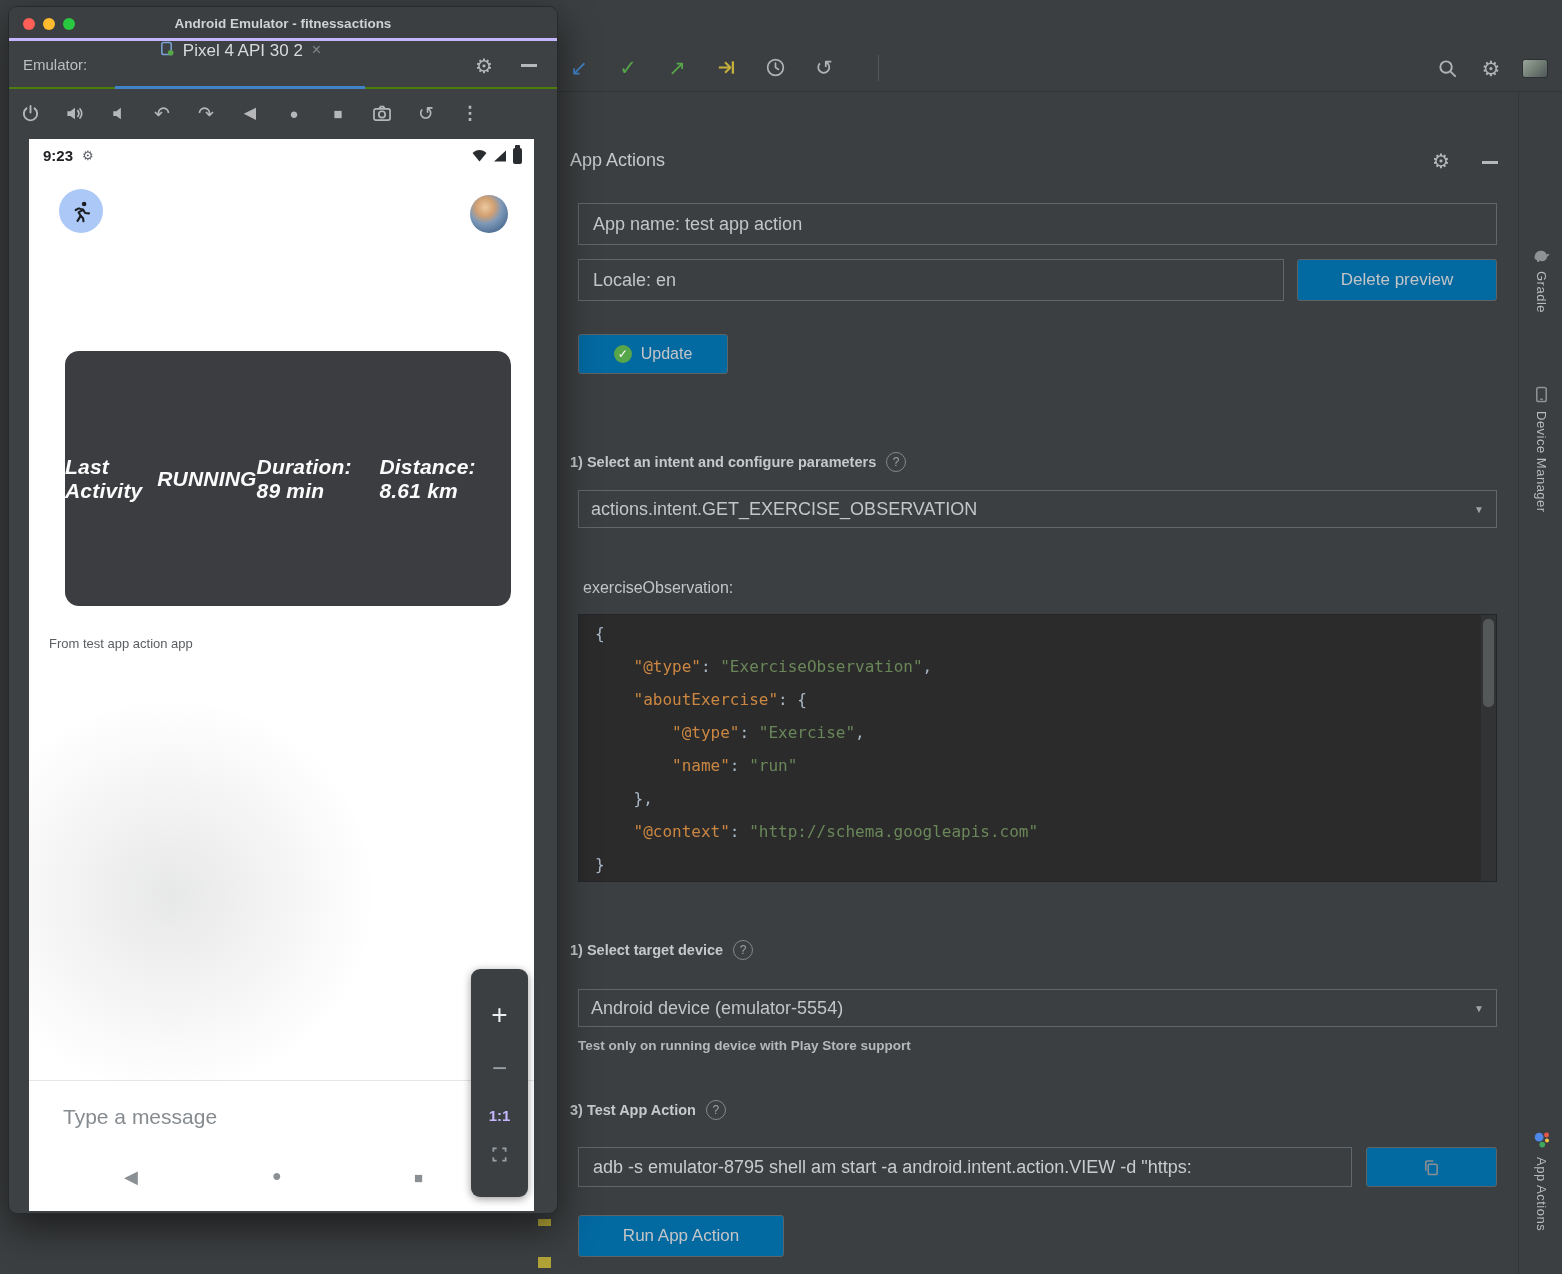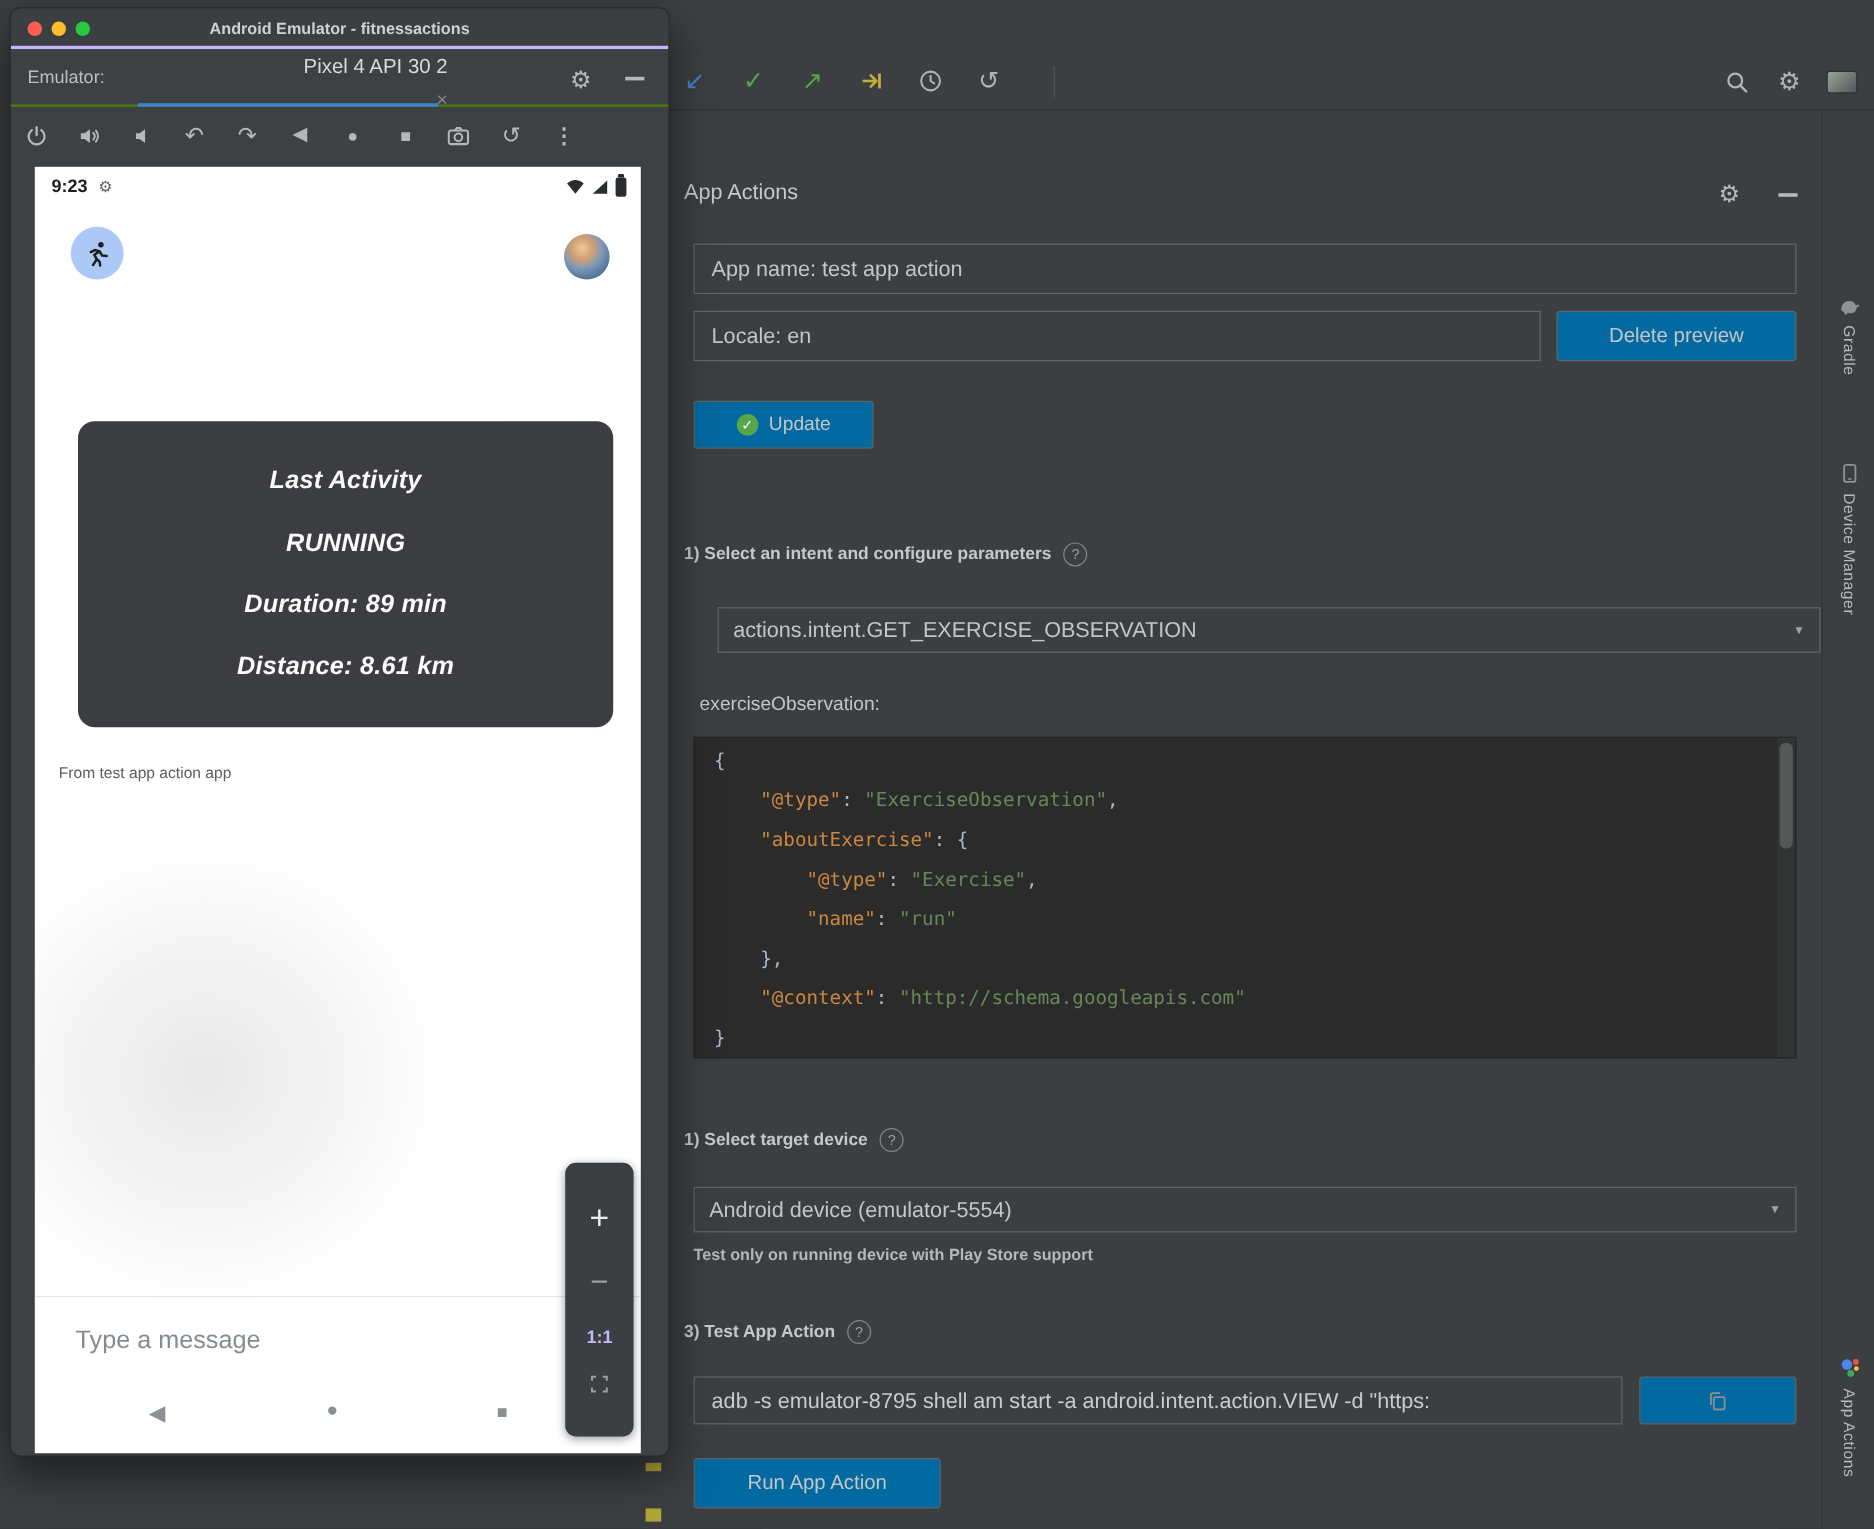--- a/index.html
+++ b/index.html
@@ -39,21 +39,21 @@
   .b-delete  { left:1297px; top:259px; width:200px; height:42px; font-size:17px; }
   .b-update  { left:578px; top:334px; width:150px; height:40px; }
 
   .sec-label { position:absolute; display:flex; align-items:center; gap:10px;
     font-size:14.5px; font-weight:bold; color:#c6c8ca; }
   .help { width:20px; height:20px; border:1.5px solid #85888a; border-radius:50%;
     display:inline-flex; align-items:center; justify-content:center;
     color:#9fa2a4; font-size:12px; font-weight:normal; }
   .sec1 { left:570px; top:452px; } .sec2 { left:570px; top:940px; } .sec3 { left:570px; top:1100px; }
 
-  .dd-intent { left:578px; top:506px; width:919px; height:38px;margin-left:20px; }
+  .dd-intent { left:578px; top:490px; width:919px; height:38px; }
   .param-label { position:absolute; left:583px; top:579px; font-size:16px; color:#c3c5c7; }
 
   .code-editor { position:absolute; left:578px; top:614px; width:919px; height:268px;
     background:#2b2b2b; border:1px solid #242627; overflow:hidden; }
   .code-content { padding:2px 0 0 16px; font-family:"DejaVu Sans Mono", monospace;
     font-size:16px; line-height:33px; white-space:pre; }
   .tok-p { color:#a9b7c6; } .tok-k { color:#cb8742; } .tok-s { color:#6a8759; }
   .code-track { position:absolute; right:0; top:0; bottom:0; width:15px; background:#313335; }
   .code-thumb { position:absolute; right:2px; top:4px; width:11px; height:88px;
     background:#555859; border-radius:5px; }
@@ -87,21 +87,21 @@
   .lights { position:absolute; left:14px; top:11px; display:flex; gap:8px; }
   .light { width:12px; height:12px; border-radius:50%; }
   .l-red{background:#ff5f57;} .l-yellow{background:#febc2e;} .l-green{background:#28c840;}
   .emu-title { position:absolute; left:0; right:0; top:0; height:34px; line-height:34px;
     text-align:center; font-size:13.5px; font-weight:bold; color:#cfd1d3; }
 
   .emu-tabbar { position:relative; height:48px; border-bottom:2px solid #4d7c0f;
     display:flex; align-items:center; }
   .emu-tab-prefix { margin-left:14px; font-size:15px; color:#bcbec0; }
   .emu-tab { position:absolute; left:98px; top:0; width:266px; height:48px;
-    display:flex; align-items:flex-end; justify-content:center; gap:9px;flex-direction:column; }
+    display:flex; align-items:flex-start; justify-content:center; gap:9px; }
   .emu-tab::after { content:""; position:absolute; left:8px; right:8px; bottom:0;
     height:3px; background:#4083c9; }
   .emu-tab-title { font-size:17px; color:#d8dadc; }
   .emu-tab-close { font-size:16px; color:#84878a; }
   .emu-gear { position:absolute; left:466px; top:13px; font-size:20px; color:#b5b7b9; }
   .emu-min { position:absolute; left:512px; top:23px; width:16px; height:2.5px; background:#b5b7b9; }
 
   .emu-toolbar { height:48px; display:flex; align-items:center; padding-left:8px; gap:18px; }
   .emu-ic { width:26px; height:26px; display:flex; align-items:center; justify-content:center;
     color:#b5b7b9; font-size:19px; line-height:1; }
@@ -115,21 +115,21 @@
   .battery { width:9px; height:16px; background:#2a2d30; border-radius:2px; position:relative; }
   .battery::before { content:""; position:absolute; top:-3px; left:2px; width:5px; height:3px;
     background:#2a2d30; border-radius:1px 1px 0 0; }
   .app-badge { position:absolute; left:30px; top:50px; width:44px; height:44px;
     border-radius:50%; background:#abc8f7; display:flex; align-items:center; justify-content:center; }
   .avatar { position:absolute; right:26px; top:56px; width:38px; height:38px; border-radius:50%;
     background:radial-gradient(circle at 40% 32%, #edc9a2 0%, #d2a071 26%, #7e99b8 48%, #4f6f94 78%, #3c5a7d 100%); }
   .msg-text { position:absolute; left:20px; top:140px; width:392px; font-size:16px;
     line-height:22px; color:#3b3f42; }
   .reply-card { position:absolute; left:36px; top:212px; width:446px; height:255px;
-    background:#3c3d41; border-radius:14px; display:flex; flex-direction:column;
+    background:#3c3d41; border-radius:14px; display:flex; 
     justify-content:space-evenly; align-items:center; padding:10px 0; }
   .card-line { font-size:21px; font-weight:bold; font-style:italic; color:#fbfbfb; letter-spacing:.2px; }
   .from-label { position:absolute; left:20px; top:497px; font-size:13px; color:#5a5e62; }
   .screen-shade { position:absolute; left:0; top:520px; width:100%; height:430px;
     background:radial-gradient(55% 62% at 28% 55%, rgba(60,64,67,.12), rgba(60,64,67,0) 74%); }
   .compose-bar { position:absolute; left:0; right:0; top:941px; height:72px;
     border-top:1px solid #e4e6e8; display:flex; align-items:center; }
   .compose-text { margin-left:34px; font-size:21px; color:#868b8f; }
   .nav-bar { position:absolute; left:0; right:0; top:1013px; height:59px; }
   .nav-ic { position:absolute; color:#8b9094; }

